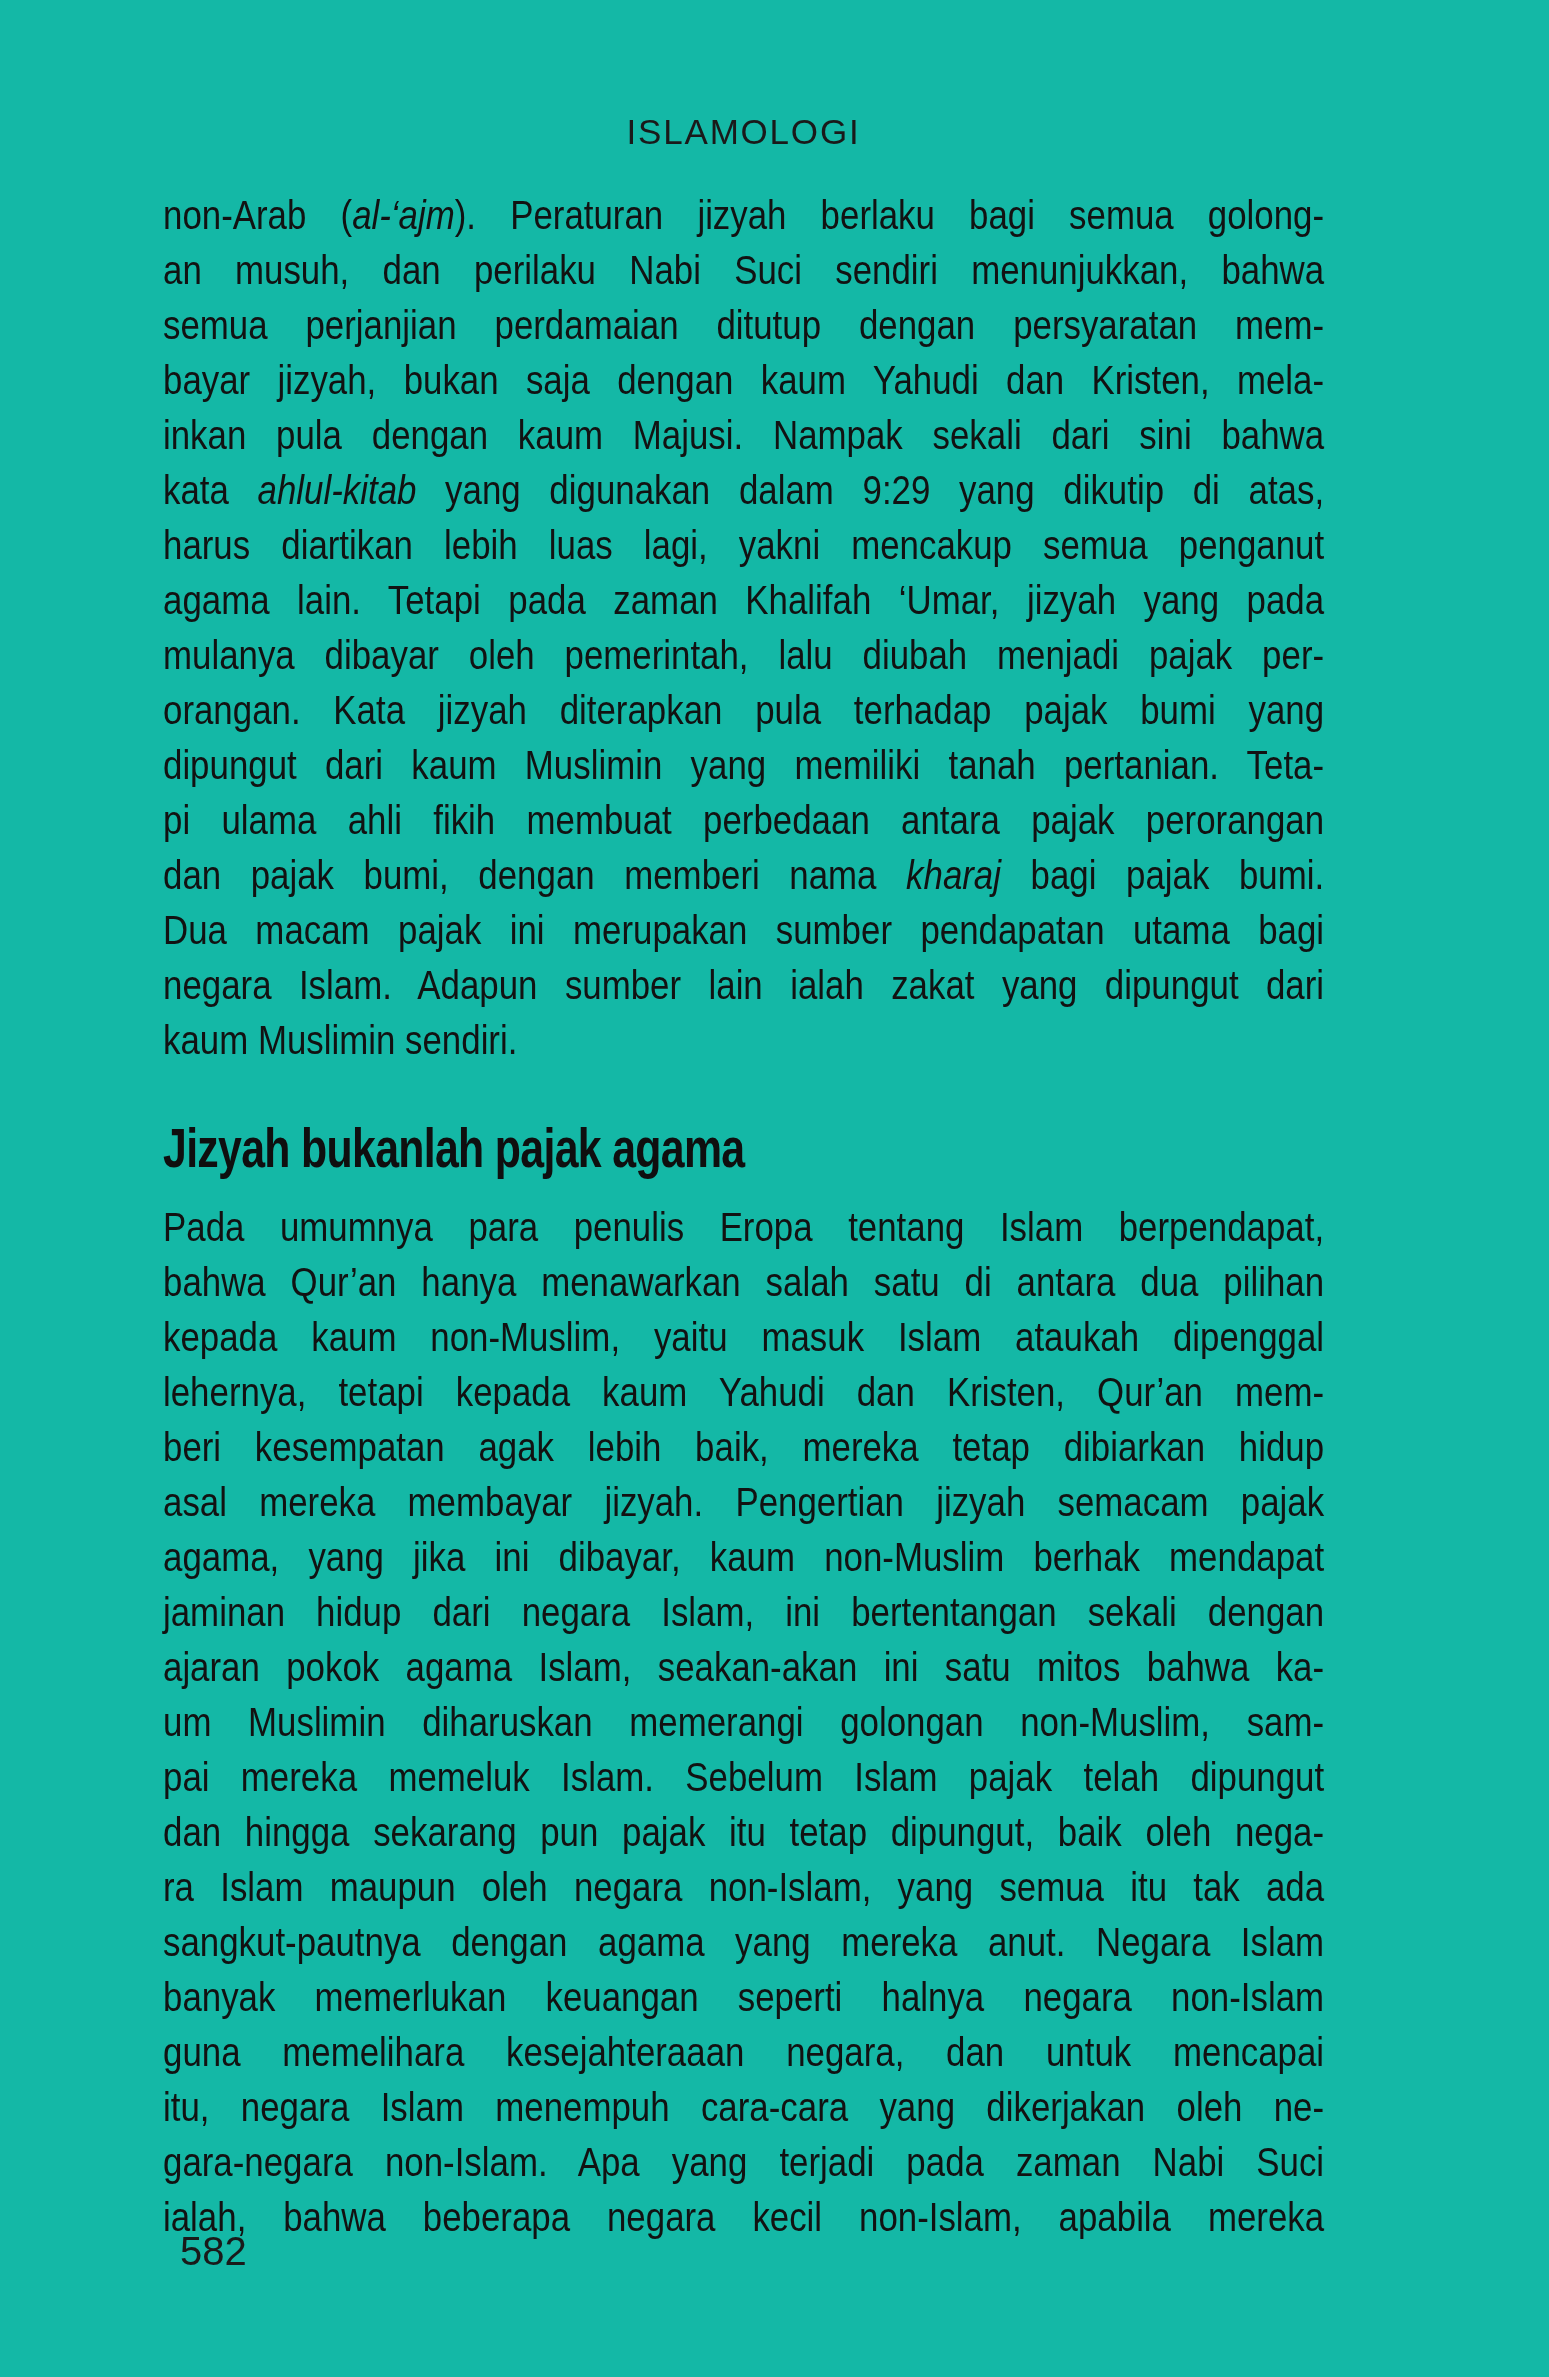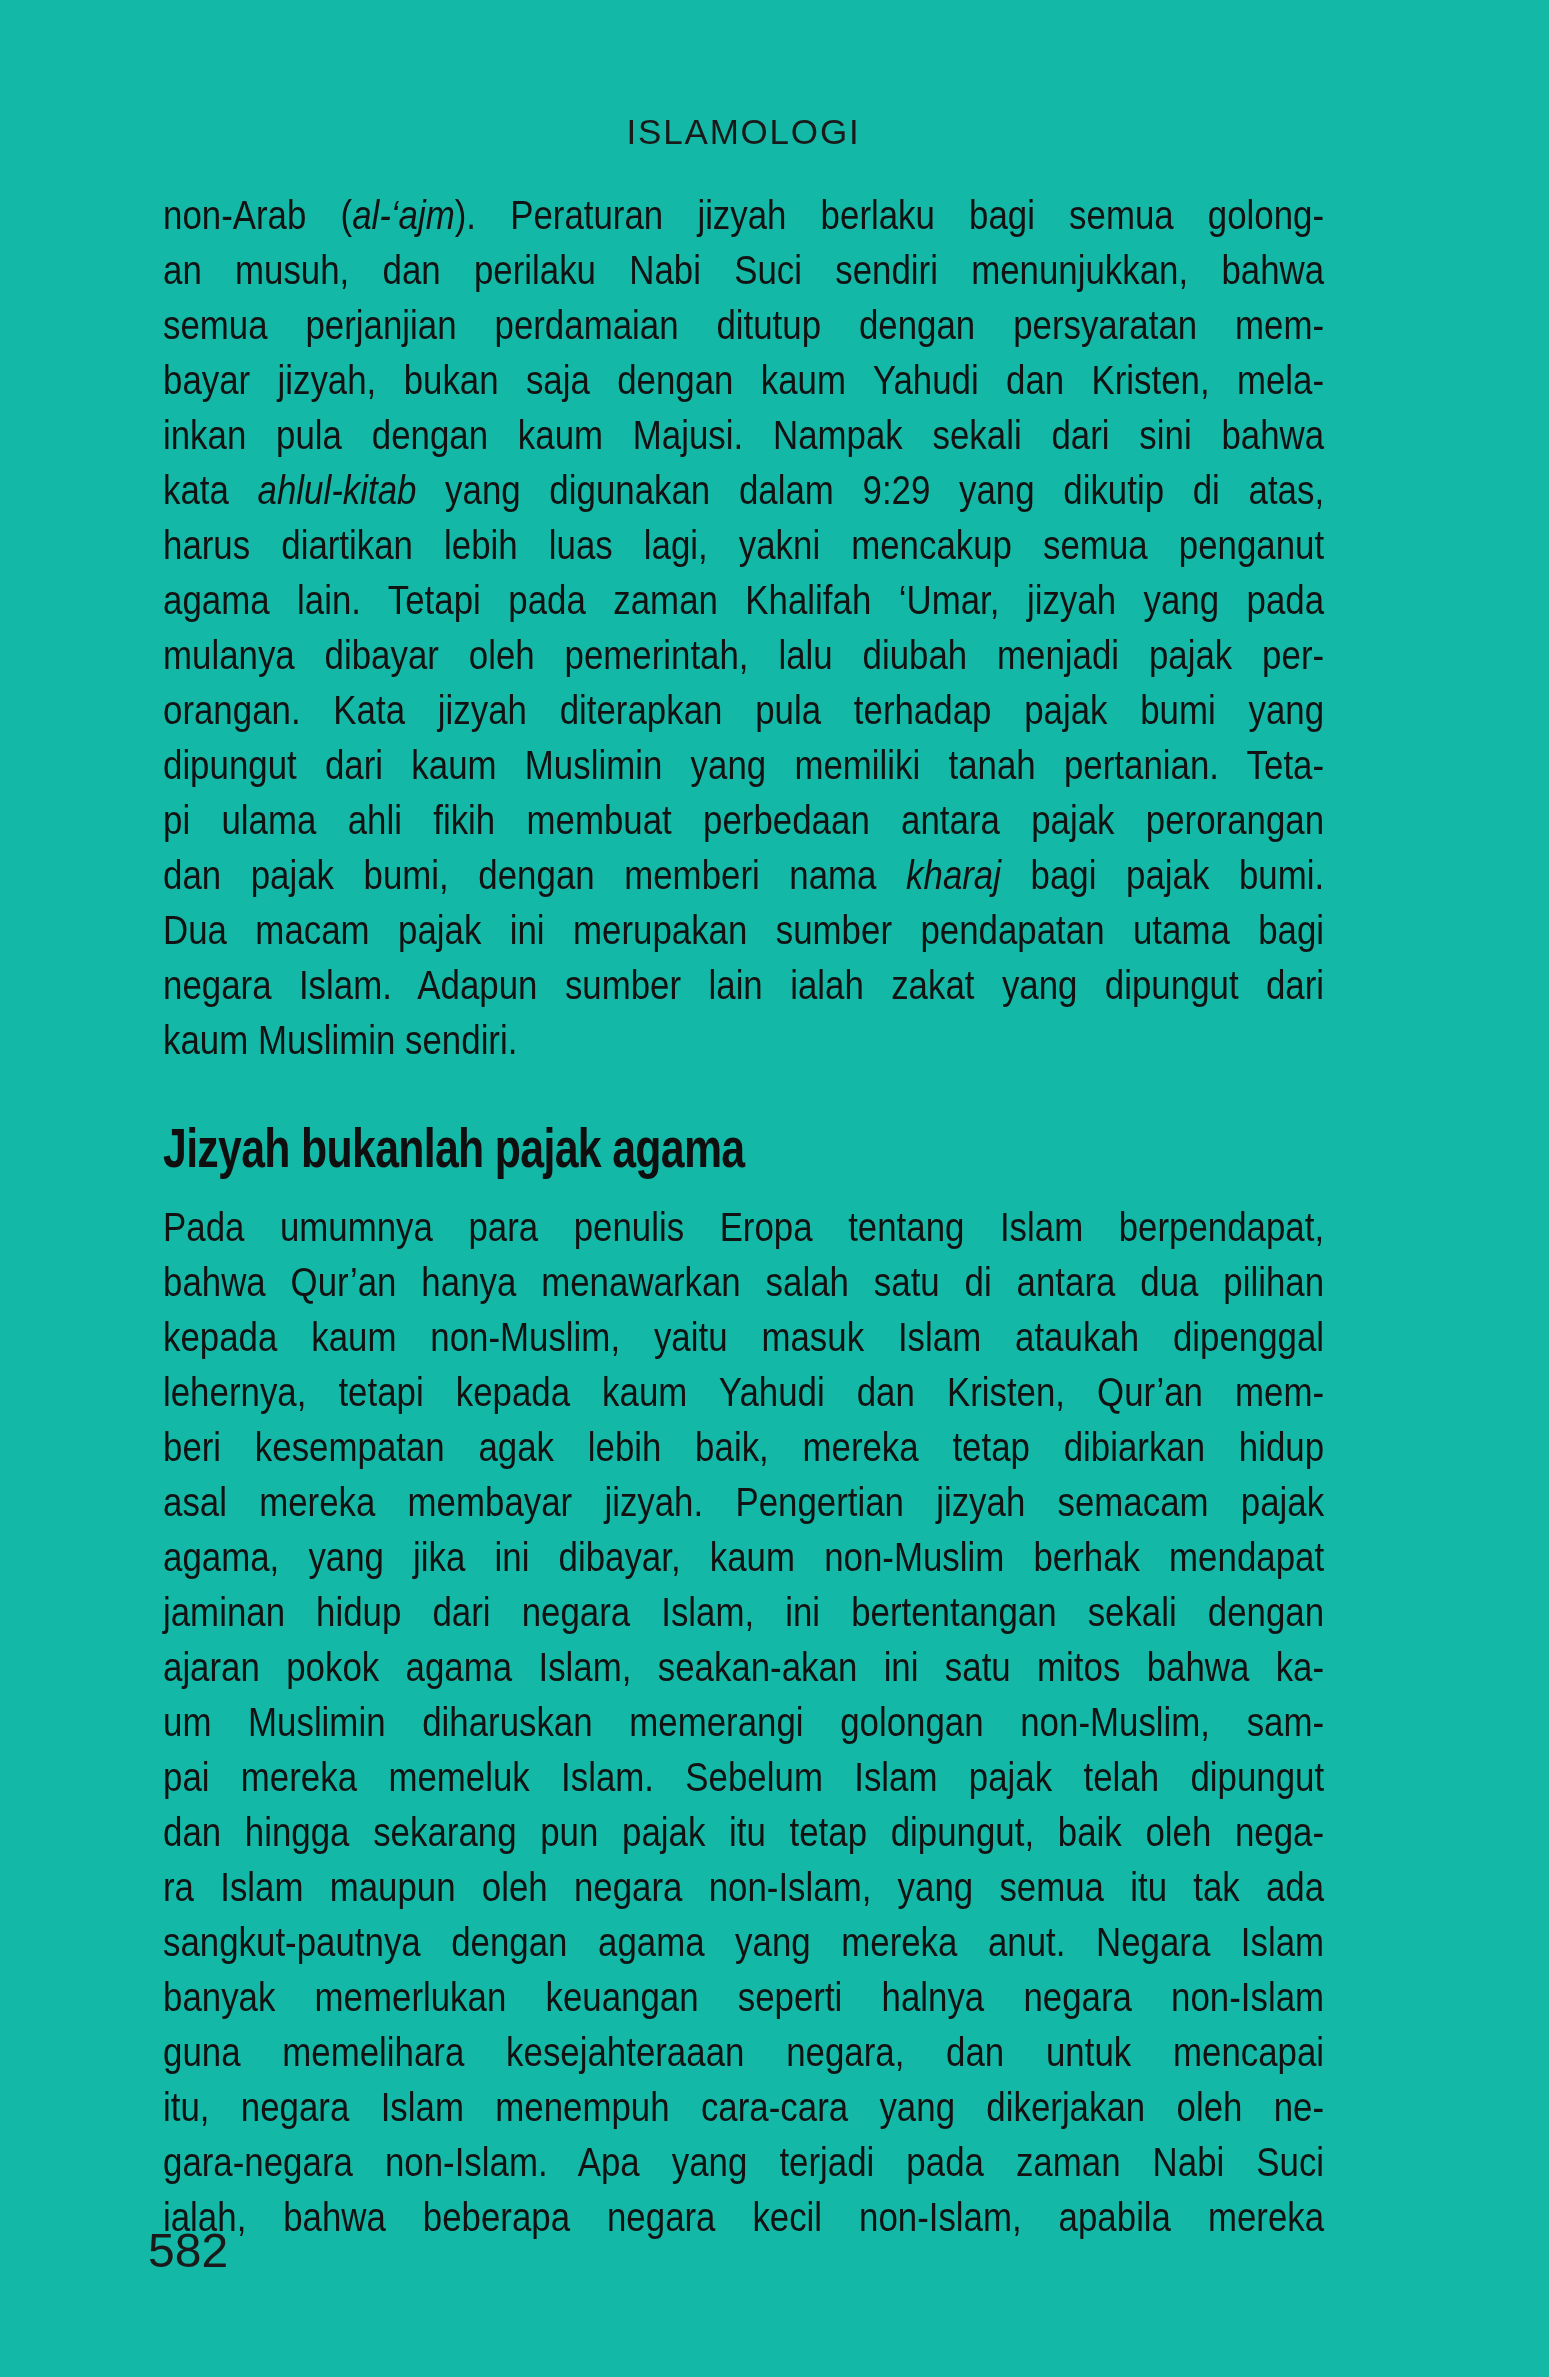--- a/index.html
+++ b/index.html
@@ -62,23 +62,23 @@
     display: inline-block;
     font-size: 56px;
     font-weight: 700;
     letter-spacing: -0.9px;
     transform: scaleX(0.9);
     transform-origin: left center;
     color: #0f0f0f;
   }
   .page-number {
     position: absolute;
-    left: 148px;
+    left: 180px;
     top: 2229px;
-    font-size: 48px;
+    font-size: 40px;
     line-height: 44px;
     color: #1a1a1a;
   }
 </style>
 </head>
 <body>
 
 <div class="page">
 
   <div class="running-head">ISLAMOLOGI</div>

